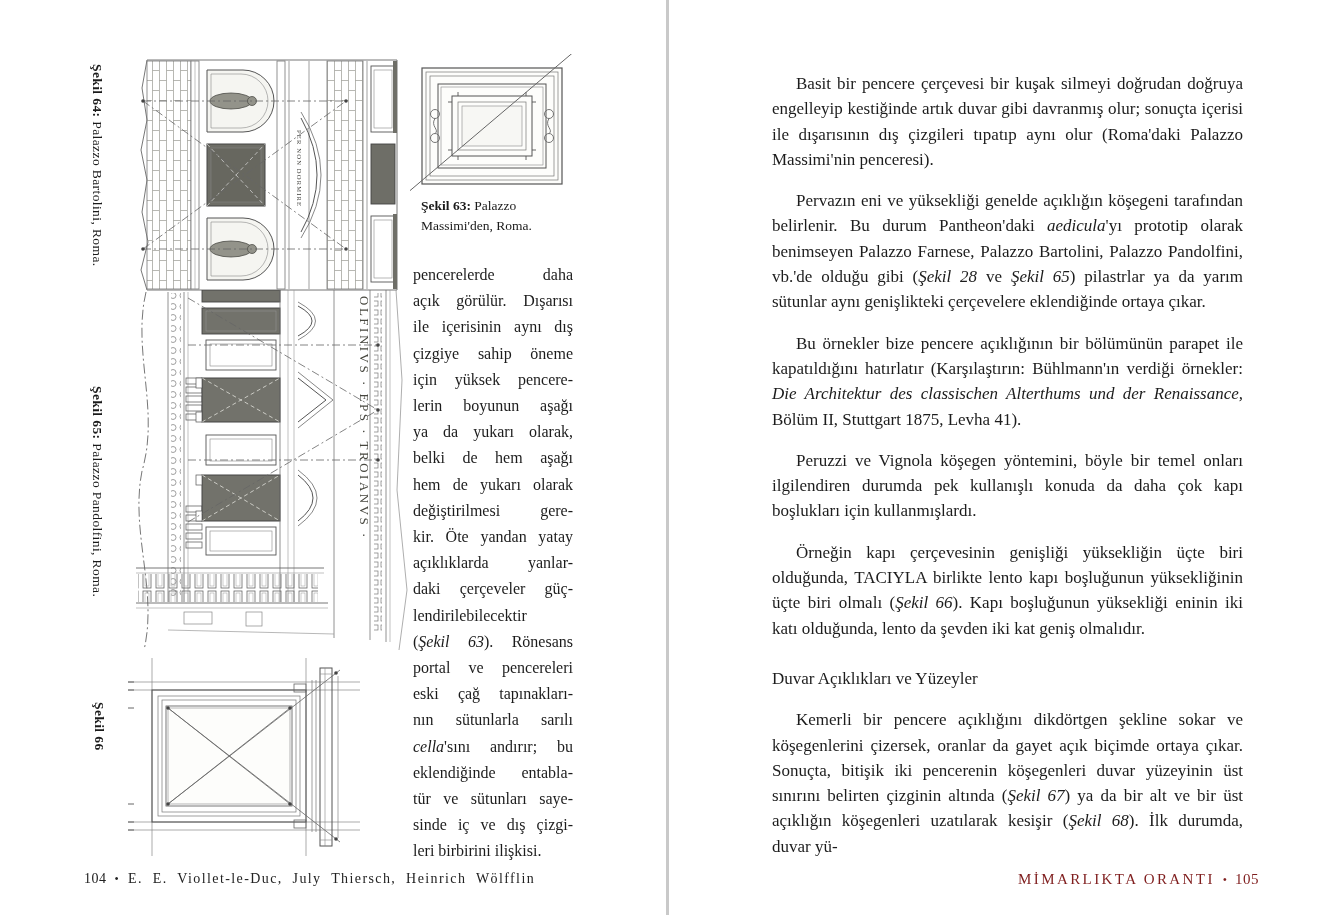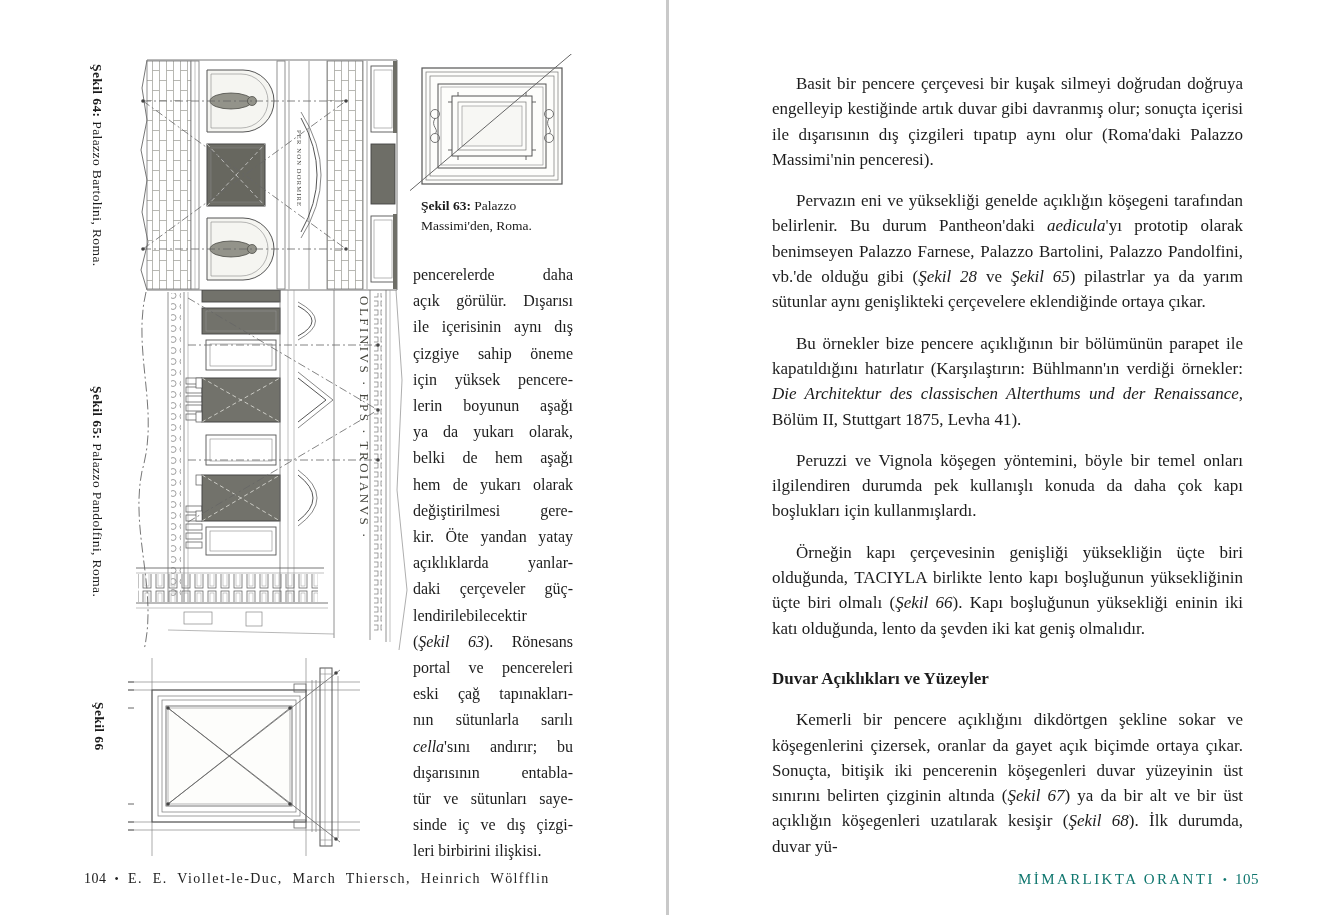--- a/index.html
+++ b/index.html
@@ -22,30 +22,30 @@
 
   
   #lcol{position:absolute;left:413px;top:256px;width:160px;font-size:16px;line-height:26.2px;margin-top:6px;}
   .jline{text-align:justify;text-align-last:justify;white-space:nowrap;}
   .jline.jlast{text-align-last:left;}
 
   
   #rtext{position:absolute;left:756px;top:55px;width:503px;font-size:17px;line-height:25.3px;}
   #rtext p{margin:16px;text-align:justify;}
   #rtext p.ind{text-indent:24px;}
-  #rtext p.hd{font-weight:bold;margin-top:25px;text-align:left;}
+  #rtext p.hd{font-weight:normal;margin-top:25px;text-align:left;}
 
   em{font-style:italic;}
 
   
   #lfoot{position:absolute;left:84px;top:871px;font-size:14px;letter-spacing:1.4px;word-spacing:5px;color:#222;}
   #lfoot .pg{letter-spacing:.5px;}
   #lfoot .sep{padding:0 8px;font-size:12px;}
   #rfoot{position:absolute;left:756px;top:871px;width:503px;text-align:right;font-size:15px;
-         letter-spacing:2.4px;color:#0f766e;}
+         letter-spacing:2.4px;color:#7f1d1d;}
   #rfoot .sep{padding:0 8px;font-size:12px;letter-spacing:0;}
   #rfoot .pg{letter-spacing:.5px;}
 </style>
 </head>
 <body>
 
 <div id="spread">
 
   <div>
 
@@ -299,28 +299,28 @@
         <div class="jline">değiştirilmesi gere-</div>
         <div class="jline">kir. Öte yandan yatay</div>
         <div class="jline">açıklıklarda yanlar-</div>
         <div class="jline">daki çerçeveler güç-</div>
         <div class="jline">lendirilebilecektir</div>
         <div class="jline">(<em>Şekil 63</em>). Rönesans</div>
         <div class="jline">portal ve pencereleri</div>
         <div class="jline">eski çağ tapınakları-</div>
         <div class="jline">nın sütunlarla sarılı</div>
         <div class="jline"><em>cella</em>'sını andırır; bu</div>
-        <div class="jline">dışarısının entabla-</div>
+        <div class="jline">eklendiğinde entabla-</div>
         <div class="jline">tür ve sütunları saye-</div>
         <div class="jline">sinde iç ve dış çizgi-</div>
         <div class="jline jlast">leri birbirini ilişkisi.</div>
       </div>
 
     <div id="lfoot">
-      <span class="pg">104</span><span class="sep">•</span><span>E. E. Viollet-le-Duc, March Thiersch, Heinrich Wölfflin</span>
+      <span class="pg">104</span><span class="sep">•</span><span>E. E. Viollet-le-Duc, July Thiersch, Heinrich Wölfflin</span>
     </div>
   </div>
 
   <div id="divider"></div>
 
   <div>
     <div id="rtext">
         <p class="ind">Basit bir pencere çerçevesi bir kuşak silmeyi doğrudan doğruya engelleyip kestiğinde artık duvar gibi davranmış olur; sonuçta içerisi ile dışarısının dış çizgileri tıpatıp aynı olur (Roma'daki Palazzo Massimi'nin penceresi).</p>
         <p class="ind">Pervazın eni ve yüksekliği genelde açıklığın köşegeni tarafından belirlenir. Bu durum Pantheon'daki <em>aedicula</em>'yı prototip olarak benimseyen Palazzo Farnese, Palazzo Bartolini, Palazzo Pandolfini, vb.'de olduğu gibi (<em>Şekil 28</em> ve <em>Şekil 65</em>) pilastrlar ya da yarım sütunlar aynı genişlikteki çerçevelere eklendiğinde ortaya çıkar.</p>
         <p class="ind">Bu örnekler bize pencere açıklığının bir bölümünün parapet ile kapatıldığını hatırlatır (Karşılaştırın: Bühlmann'ın verdiği örnekler: <em>Die Architektur des classischen Alterthums und der Renaissance,</em> Bölüm II, Stuttgart 1875, Levha 41).</p>

